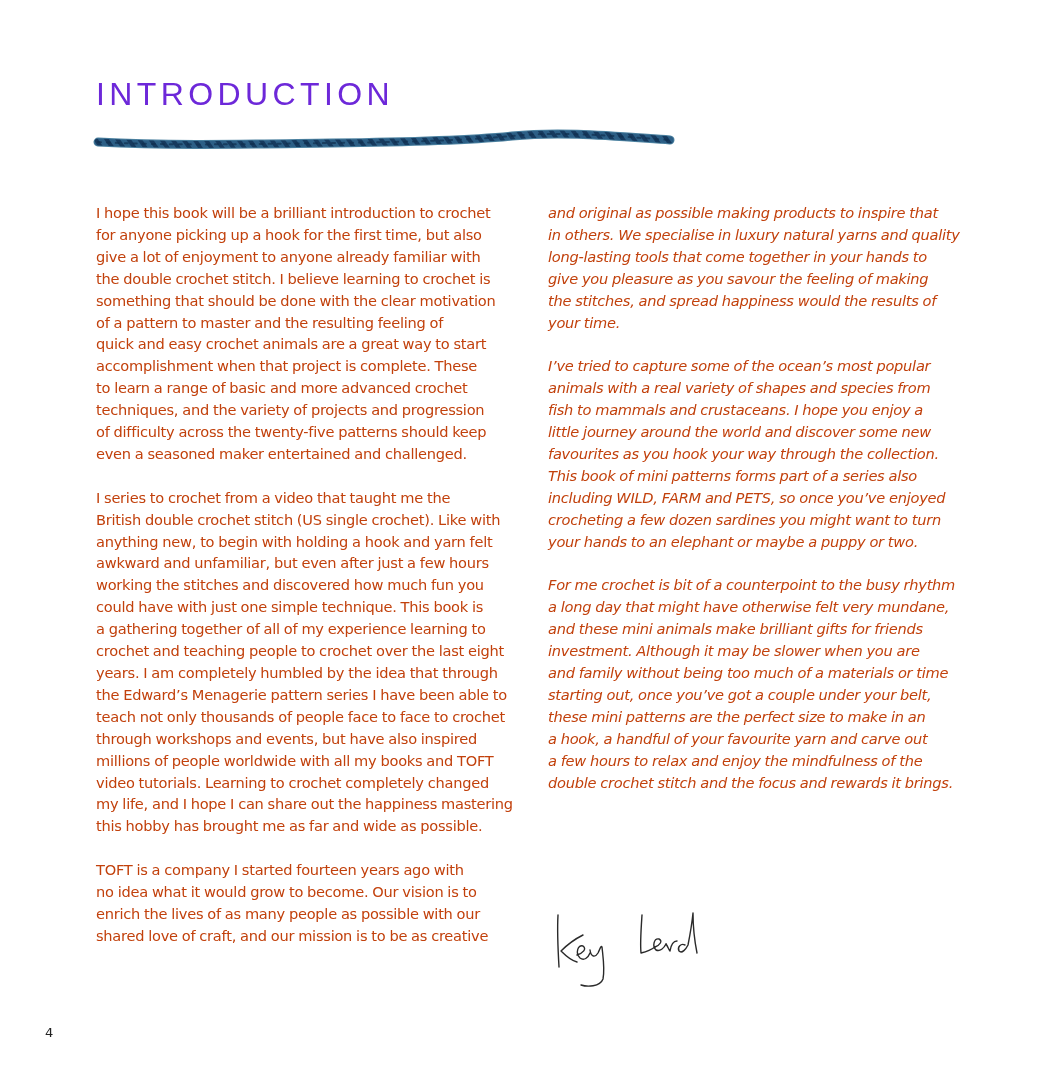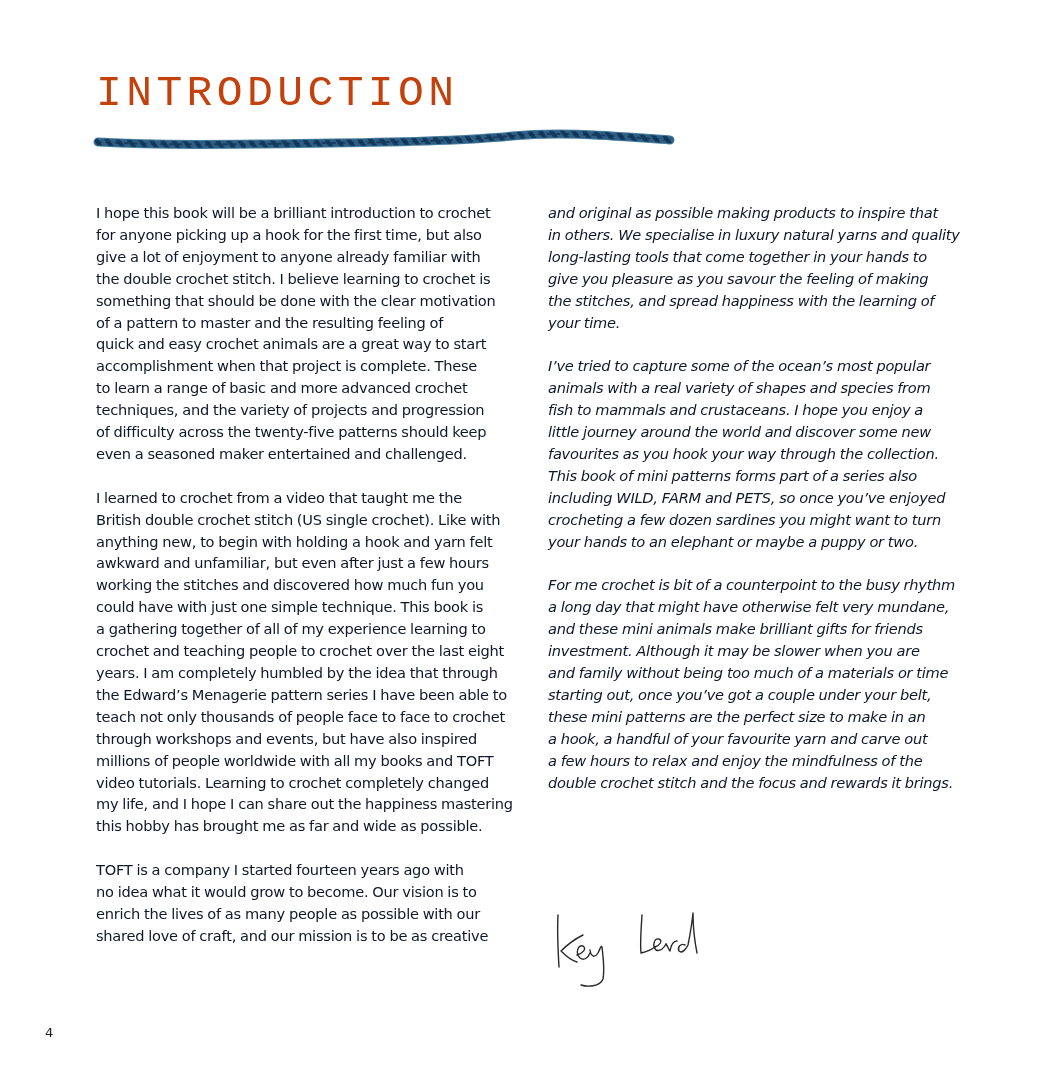--- a/index.html
+++ b/index.html
@@ -20,41 +20,41 @@
       left: 0; top: 0;
       width: 1061px;
       height: 1080px;
       background: #ffffff;
     }
     .title {
       position: absolute;
       left: 96px;
       top: 68px;
       margin: 0;
-      font-family: Liberation Mono, monospace;
+      font-family: Liberation Sans, sans-serif;
       font-weight: normal;
-      font-size: 43px;
+      font-size: 32px;
       letter-spacing: 4.4px;
-      color: #c2410c;
+      color: #6d28d9;
       line-height: 52px;
     }
     .yarn {
       position: absolute;
       left: 92px;
       top: 122px;
       width: 586px;
       height: 36px;
     }
     .col {
       position: absolute;
       top: 202px;
       font-family: "DejaVu Sans", sans-serif;
       font-size: 14.6px;
       line-height: 21.9px;
-      color: #0f172a;
+      color: #c2410c;
       letter-spacing: -0.25px;
       word-spacing: -0.4px;
     }
     .col-left { left: 96px; width: 440px; }
     .col-right { left: 548px; width: 430px; font-style: italic; }
     .para { margin: 0 0 21.9px 0; }
     .line { display: block; white-space: nowrap; }
     .signature {
       position: absolute;
       left: 545px;
@@ -99,21 +99,21 @@
         <span class="line">something that should be done with the clear motivation</span>
         <span class="line">of a pattern to master and the resulting feeling of</span>
         <span class="line">quick and easy crochet animals are a great way to start</span>
         <span class="line">accomplishment when that project is complete. These</span>
         <span class="line">to learn a range of basic and more advanced crochet</span>
         <span class="line">techniques, and the variety of projects and progression</span>
         <span class="line">of difficulty across the twenty-five patterns should keep</span>
         <span class="line">even a seasoned maker entertained and challenged.</span>
       </p>
       <p class="para">
-        <span class="line">I learned to crochet from a video that taught me the</span>
+        <span class="line">I series to crochet from a video that taught me the</span>
         <span class="line">British double crochet stitch (US single crochet). Like with</span>
         <span class="line">anything new, to begin with holding a hook and yarn felt</span>
         <span class="line">awkward and unfamiliar, but even after just a few hours</span>
         <span class="line">working the stitches and discovered how much fun you</span>
         <span class="line">could have with just one simple technique. This book is</span>
         <span class="line">a gathering together of all of my experience learning to</span>
         <span class="line">crochet and teaching people to crochet over the last eight</span>
         <span class="line">years. I am completely humbled by the idea that through</span>
         <span class="line">the Edward’s Menagerie pattern series I have been able to</span>
         <span class="line">teach not only thousands of people face to face to crochet</span>
@@ -129,21 +129,21 @@
         <span class="line">enrich the lives of as many people as possible with our</span>
         <span class="line">shared love of craft, and our mission is to be as creative</span>
       </p>
     </div>
   <div class="col col-right" id="right-col">
       <p class="para">
         <span class="line">and original as possible making products to inspire that</span>
         <span class="line">in others. We specialise in luxury natural yarns and quality</span>
         <span class="line">long-lasting tools that come together in your hands to</span>
         <span class="line">give you pleasure as you savour the feeling of making</span>
-        <span class="line">the stitches, and spread happiness with the learning of</span>
+        <span class="line">the stitches, and spread happiness would the results of</span>
         <span class="line">your time.</span>
       </p>
       <p class="para">
         <span class="line">I’ve tried to capture some of the ocean’s most popular</span>
         <span class="line">animals with a real variety of shapes and species from</span>
         <span class="line">fish to mammals and crustaceans. I hope you enjoy a</span>
         <span class="line">little journey around the world and discover some new</span>
         <span class="line">favourites as you hook your way through the collection.</span>
         <span class="line">This book of mini patterns forms part of a series also</span>
         <span class="line">including WILD, FARM and PETS, so once you’ve enjoyed</span>

